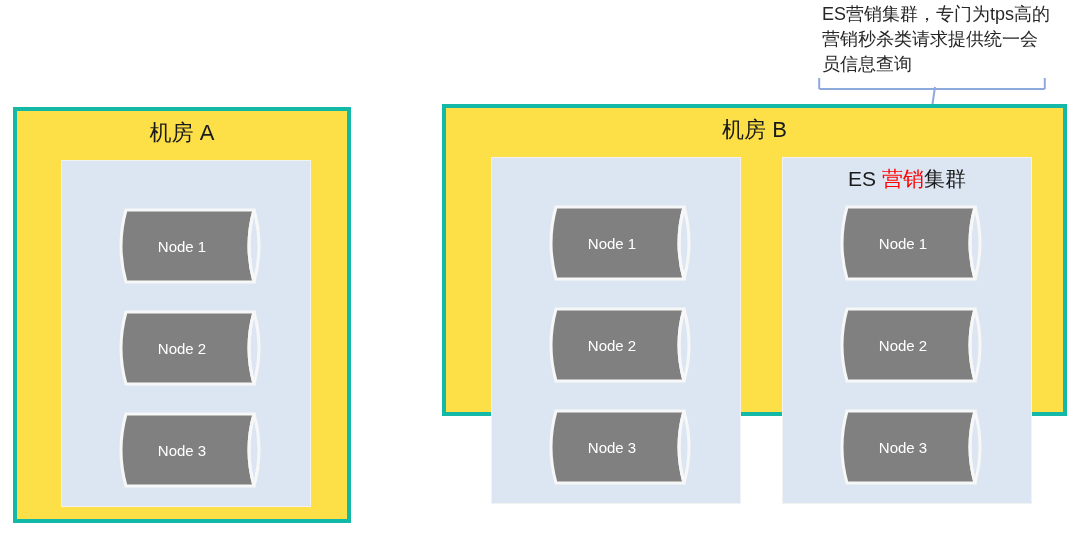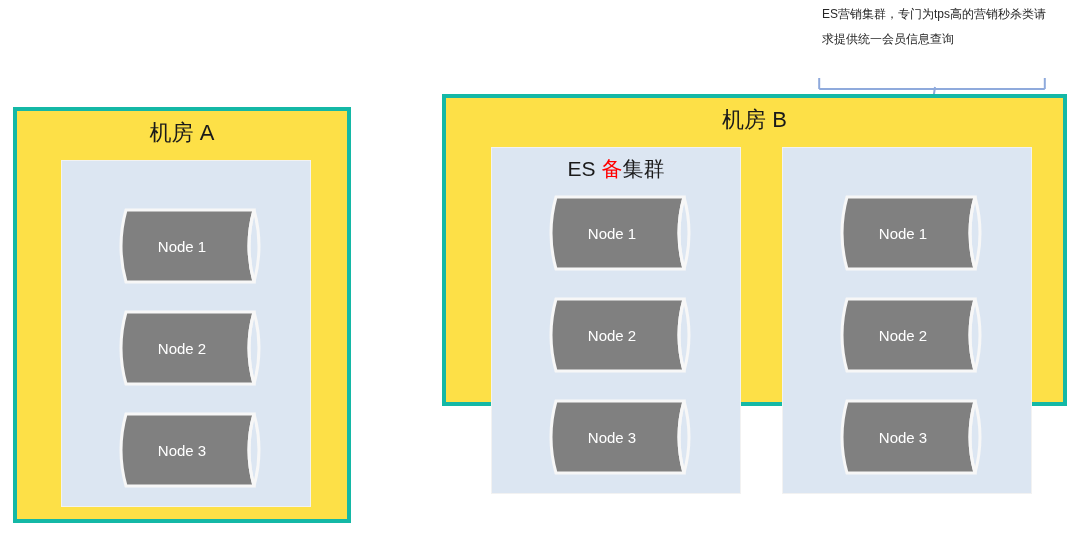--- a/index.html
+++ b/index.html
@@ -18,21 +18,21 @@
     background: #ffffff;
     overflow: hidden;
   }
 
   
   .callout-text {
     position: absolute;
     left: 822px;
     top: 2px;
     width: 232px;
-    font-size: 12px;
+    font-size: 18px;
     line-height: 25px;
     color: #262626;
     letter-spacing: 0px;
     text-align: left;
   }
   .callout-bracket {
     position: absolute;
     left: 818px;
     top: 76px;
     width: 228px;
@@ -47,21 +47,21 @@
   }
 
   
   .room {
     position: absolute;
     box-sizing: border-box;
     border: 4px solid #14b8a6;
     background: #fde047;
   }
   #room-a { left: 13px;  top: 107px; width: 338px; height: 416px; }
-  #room-b { left: 442px; top: 94px; width: 625px; height: 312px; }
+  #room-b { left: 442px; top: 104px; width: 625px; height: 312px; }
 
   .room-title {
     position: absolute;
     top: 7px;
     left: 0;
     width: 100%;
     text-align: center;
     font-size: 22px;
     line-height: 30px;
     color: #1a1a1a;
@@ -164,53 +164,53 @@
         </svg>
         <div class="node-label">Node 3</div>
       </div>
     </div>
   </div>
 
   <div class="room" id="room-b">
     <div class="room-title">机房 B</div>
 
     <div class="cluster" id="cluster-b1">
+
+      <div class="node node-1">
+        <svg viewBox="0 0 156 80" xmlns="http://www.w3.org/2000/svg">
+          <path d="M14 4 Q4 40 14 76 L142 76 Q132 40 142 4 Z" fill="#808080" stroke="#f7f7f7" stroke-width="3"></path>
+          <path d="M142 4 Q132 40 142 76" fill="none" stroke="#f7f7f7" stroke-width="3"></path>
+          <path d="M142 4 Q152 40 142 76" fill="none" stroke="#f7f7f7" stroke-width="3"></path>
+        </svg>
+        <div class="node-label">Node 1</div>
+      </div>
+
+      <div class="node node-2">
+        <svg viewBox="0 0 156 80" xmlns="http://www.w3.org/2000/svg">
+          <path d="M14 4 Q4 40 14 76 L142 76 Q132 40 142 4 Z" fill="#808080" stroke="#f7f7f7" stroke-width="3"></path>
+          <path d="M142 4 Q132 40 142 76" fill="none" stroke="#f7f7f7" stroke-width="3"></path>
+          <path d="M142 4 Q152 40 142 76" fill="none" stroke="#f7f7f7" stroke-width="3"></path>
+        </svg>
+        <div class="node-label">Node 2</div>
+      </div>
+
+      <div class="node node-3">
+        <svg viewBox="0 0 156 80" xmlns="http://www.w3.org/2000/svg">
+          <path d="M14 4 Q4 40 14 76 L142 76 Q132 40 142 4 Z" fill="#808080" stroke="#f7f7f7" stroke-width="3"></path>
+          <path d="M142 4 Q132 40 142 76" fill="none" stroke="#f7f7f7" stroke-width="3"></path>
+          <path d="M142 4 Q152 40 142 76" fill="none" stroke="#f7f7f7" stroke-width="3"></path>
+        </svg>
+        <div class="node-label">Node 3</div>
+      </div>
+    </div>
+
+    <div class="cluster" id="cluster-b2">
       <div class="cluster-title">
-        <span>ES </span><span class="hl">备</span><span>集群</span>
-      </div>
-
-      <div class="node node-1">
-        <svg viewBox="0 0 156 80" xmlns="http://www.w3.org/2000/svg">
-          <path d="M14 4 Q4 40 14 76 L142 76 Q132 40 142 4 Z" fill="#808080" stroke="#f7f7f7" stroke-width="3"></path>
-          <path d="M142 4 Q132 40 142 76" fill="none" stroke="#f7f7f7" stroke-width="3"></path>
-          <path d="M142 4 Q152 40 142 76" fill="none" stroke="#f7f7f7" stroke-width="3"></path>
-        </svg>
-        <div class="node-label">Node 1</div>
-      </div>
-
-      <div class="node node-2">
-        <svg viewBox="0 0 156 80" xmlns="http://www.w3.org/2000/svg">
-          <path d="M14 4 Q4 40 14 76 L142 76 Q132 40 142 4 Z" fill="#808080" stroke="#f7f7f7" stroke-width="3"></path>
-          <path d="M142 4 Q132 40 142 76" fill="none" stroke="#f7f7f7" stroke-width="3"></path>
-          <path d="M142 4 Q152 40 142 76" fill="none" stroke="#f7f7f7" stroke-width="3"></path>
-        </svg>
-        <div class="node-label">Node 2</div>
-      </div>
-
-      <div class="node node-3">
-        <svg viewBox="0 0 156 80" xmlns="http://www.w3.org/2000/svg">
-          <path d="M14 4 Q4 40 14 76 L142 76 Q132 40 142 4 Z" fill="#808080" stroke="#f7f7f7" stroke-width="3"></path>
-          <path d="M142 4 Q132 40 142 76" fill="none" stroke="#f7f7f7" stroke-width="3"></path>
-          <path d="M142 4 Q152 40 142 76" fill="none" stroke="#f7f7f7" stroke-width="3"></path>
-        </svg>
-        <div class="node-label">Node 3</div>
-      </div>
-    </div>
-
-    <div class="cluster" id="cluster-b2">
+        <span>ES </span><span class="hl">营销</span><span>集群</span>
+      </div>
 
       <div class="node node-1">
         <svg viewBox="0 0 156 80" xmlns="http://www.w3.org/2000/svg">
           <path d="M14 4 Q4 40 14 76 L142 76 Q132 40 142 4 Z" fill="#808080" stroke="#f7f7f7" stroke-width="3"></path>
           <path d="M142 4 Q132 40 142 76" fill="none" stroke="#f7f7f7" stroke-width="3"></path>
           <path d="M142 4 Q152 40 142 76" fill="none" stroke="#f7f7f7" stroke-width="3"></path>
         </svg>
         <div class="node-label">Node 1</div>
       </div>
 

